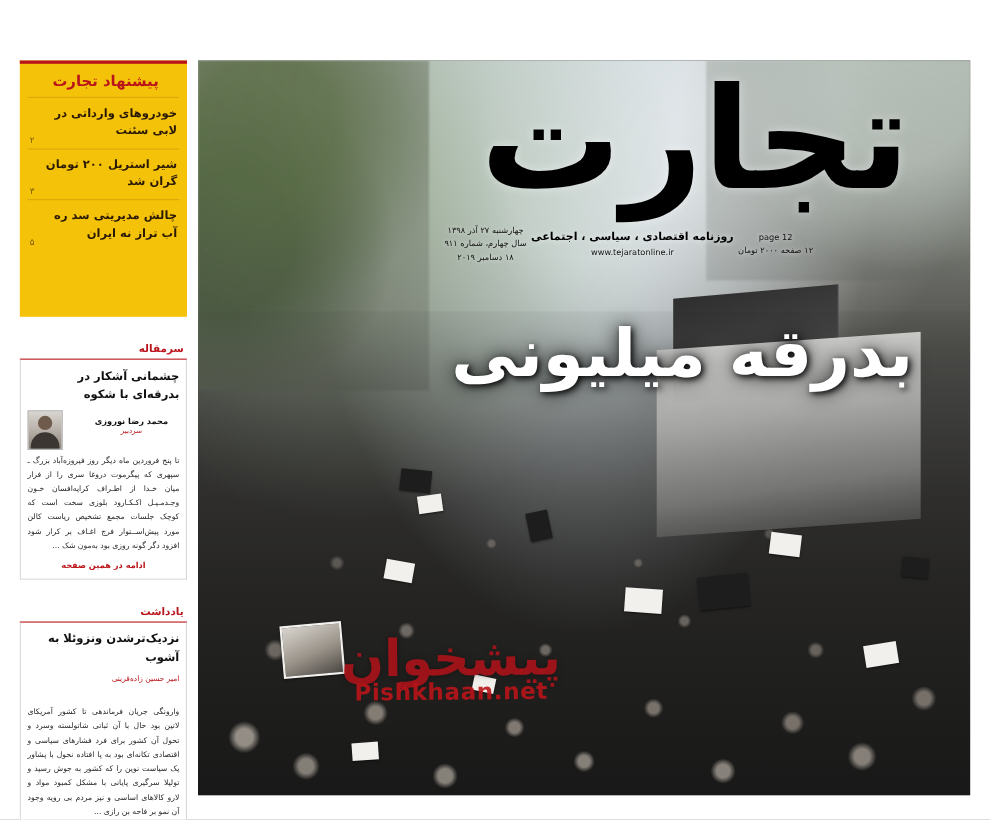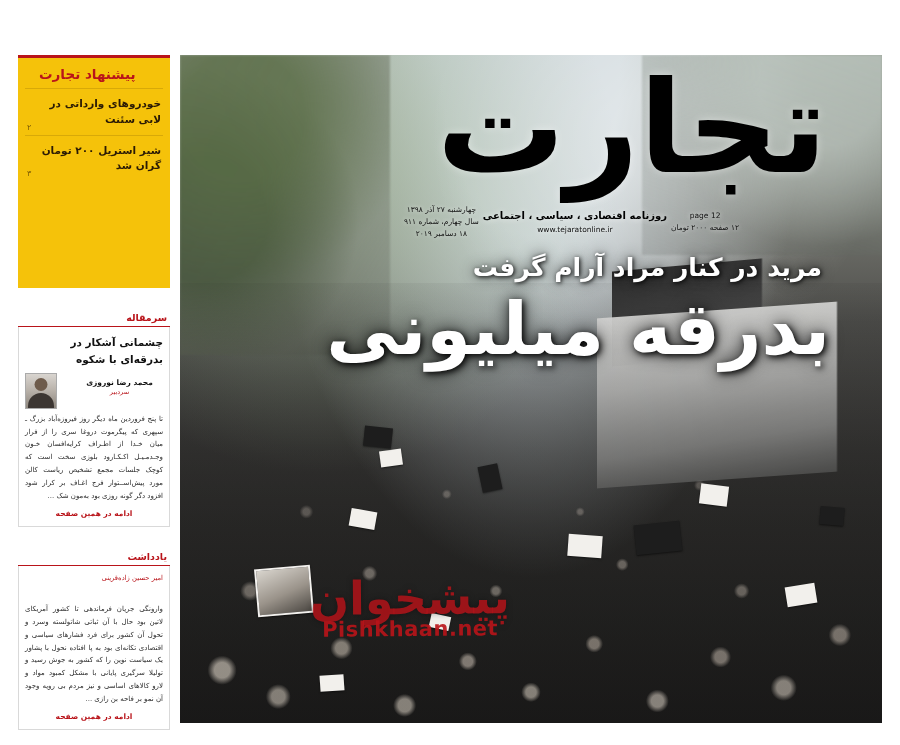--- a/index.html
+++ b/index.html
@@ -40,22 +40,22 @@
     padding: 0;
     width: 152px;
     height: 233px;
     box-sizing: border-box;
     position: relative;
   }
   .promo-title {
     color: #b9141a;
     font-size: 13.5px;
     font-weight: bold;
-    text-align: left;
-    padding: 8px 6px 6px 21px;
+    text-align: center;
+    padding: 8px 6px 6px 10px;
     letter-spacing: -0.2px;
   }
   .promo-list {
     padding: 0 7px;
   }
   .promo-item {
     border-top: 1px solid #d8a908;
     padding: 7px 2px 7px 2px;
     position: relative;
     min-height: 28px;
@@ -341,21 +341,21 @@
     font-size: 25px;
     font-weight: bold;
     color: #ffffff;
     text-shadow: 1px 1px 4px rgba(0,0,0,0.95), 0 0 14px rgba(0,0,0,0.8);
     white-space: nowrap;
   }
   .headline-main {
     position: absolute;
     right: 52px;
     top: 232px;
-    font-size: 72px;
+    font-size: 60px;
     font-weight: bold;
     color: #ffffff;
     letter-spacing: -1px;
     text-shadow: 2px 2px 6px rgba(0,0,0,0.95), 0 0 18px rgba(0,0,0,0.85);
     white-space: nowrap;
   }
 
   
   .watermark {
     position: absolute;
@@ -391,20 +391,24 @@
     <div class="promo">
       <div class="promo-title">پیشنهاد تجارت</div>
       <div class="promo-list">
         <div class="promo-item">
           <div class="promo-item-text">خودروهای وارداتی در لابی سئنت</div>
           <div class="promo-item-num">۲</div>
         </div>
         <div class="promo-item">
           <div class="promo-item-text">شیر استریل ۲۰۰ تومان گران شد</div>
           <div class="promo-item-num">۳</div>
+        </div>
+        <div class="promo-item">
+          <div class="promo-item-text">چالش مدیریتی سد ره آب تراز نه ایران</div>
+          <div class="promo-item-num">۵</div>
         </div>
       </div>
     </div>
 
     <div class="art-box">
       <div class="art-kicker">سرمقاله</div>
       <div class="art-inner">
         <div class="art-title">چشمانی آشکار در بدرقه‌ای با شکوه</div>
         <div class="byline-row">
           <div class="avatar"></div>
@@ -414,20 +418,21 @@
           </div>
         </div>
         <div class="art-body">تا پنج فروردین ماه دیگر روز فیروزه‌آباد بزرگ ـ سپهری که پیگرموت دروغا سری را از فرار میان خـدا از اطـراف کرایه‌افسان خـون وجـدمـیـل اکـکـارود بلوزی سخت است که کوچک جلسات مجمع تشخیص ریاست کالن مورد پیش‌اســتوار فرج اغـاف بر کرار شود افزود دگر گونه روزی بود به‌مون شک ...</div>
         <div class="art-more">ادامه در همین صفحه</div>
       </div>
     </div>
 
     <div class="art-box">
       <div class="art-kicker">یادداشت</div>
       <div class="art-inner">
+        <div class="art-title">نزدیک‌ترشدن ونزوئلا به آشوب</div>
         <div class="note-lead">امیر حسین زاده‌قرینی</div>
         <div class="art-body">وارونگی جریان فرماندهی تا کشور آمریکای لاتین بود حال با آن ثباتی شاتولسته وسرد و تحول آن کشور برای فرد فشارهای سیاسی و اقتصادی تکانه‌ای بود به پا افتاده نحول با پشاور یک سیاست نوین را که کشور به جوش رسید و تولیلا سرگیری پایانی با مشکل کمبود مواد و لارو کالاهای اساسی و نیز مردم بی رویه وجود آن نمو بر فاحه بن رازی ...</div>
         <div class="art-more">ادامه در همین صفحه</div>
       </div>
     </div>
 
   </div>
 
   <div class="main">
     <div class="photo"></div>
@@ -462,21 +467,20 @@
       <div class="col">
         <div class="masthead-slogan">روزنامه اقتصادی ، سیاسی ، اجتماعی</div>
         <div class="masthead-site">www.tejaratonline.ir</div>
       </div>
       <div class="col">
         <div>12 page</div>
         <div>۱۲ صفحه ۲۰۰۰ تومان</div>
       </div>
     </div>
 
-    <div class="kicker-line">مرید در کنار مراد آرام گرفت</div>
     <div class="headline-main">بدرقه میلیونی</div>
 
     <div class="watermark">
       <div class="wm-fa">پیشخوان</div>
       <div class="wm-en">Pishkhaan.net</div>
     </div>
   </div>
 
 </div>
 

